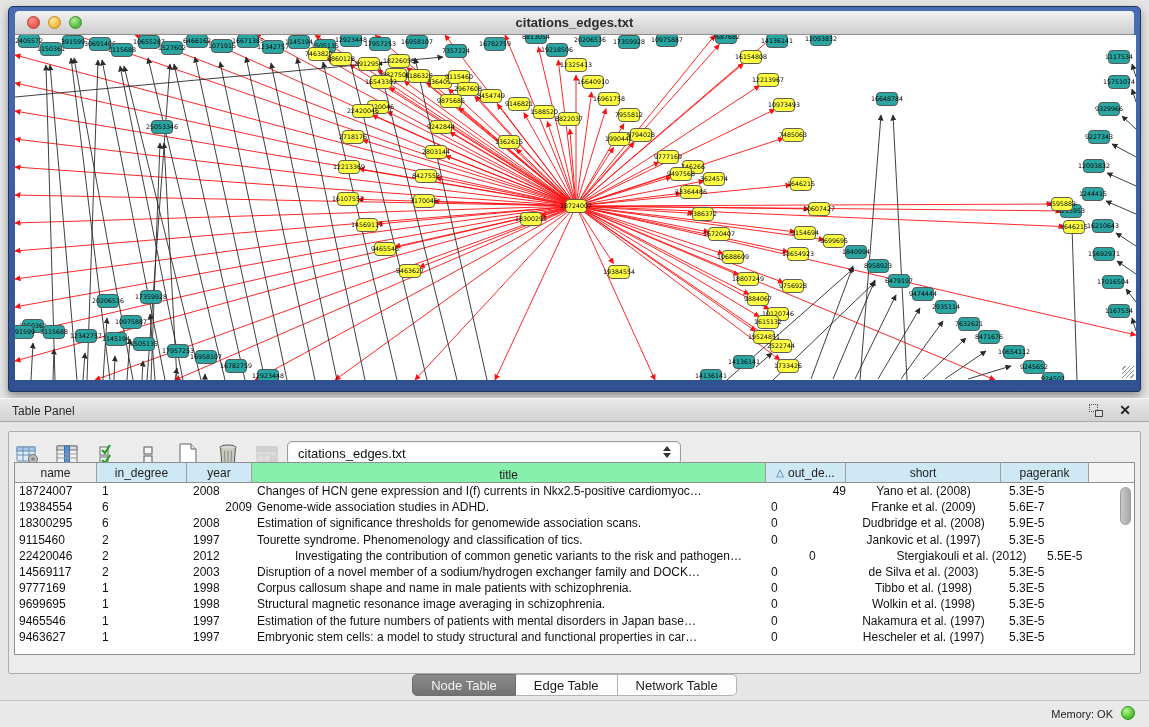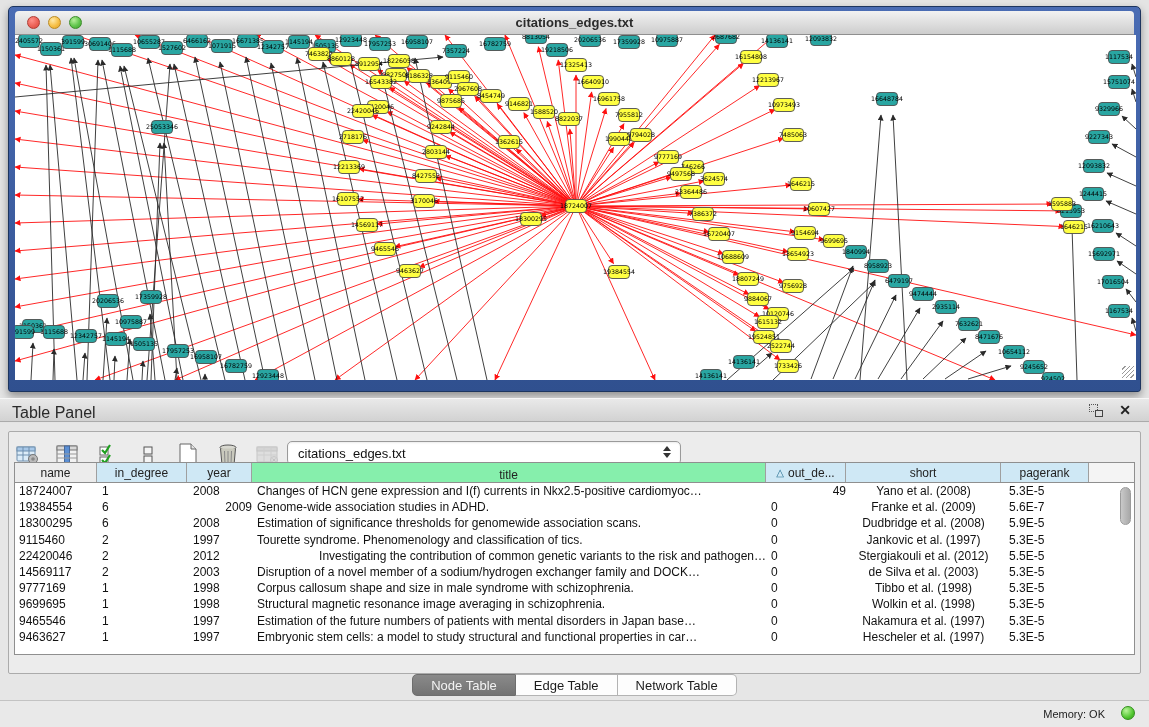--- a/index.html
+++ b/index.html
@@ -22,21 +22,21 @@
     font-weight:bold; color:#2b2b2b; }
   #canvas-wrap { width:1121px; height:345px; background:#fff; position:relative; overflow:hidden; }
   #net { position:absolute; left:0; top:0; }
   #grip { position:absolute; right:2px; bottom:2px; width:12px; height:12px; cursor:nwse-resize;
     background:repeating-linear-gradient(135deg, transparent 0 2px, #9a9a9a 2px 3px); }
 
   
   #panel-bar { position:absolute; left:0; top:398px; width:1149px; height:24px;
     background:linear-gradient(#e9e9e9,#d2d2d2); border-top:1px solid #f7f7f7;
     border-bottom:1px solid #ababab; }
-  #panel-title { position:absolute; left:12px; top:5px; font-size:16px; color:#2a2a2a; }
+  #panel-title { position:absolute; left:12px; top:5px; font-size:12px; color:#2a2a2a; }
   #float-icon { position:absolute; right:46px; top:5px; width:14px; height:13px; cursor:pointer; }
   #float-icon .b1 { position:absolute; left:0; top:0; width:9px; height:8px; border:1px dotted #555; }
   #float-icon .b2 { position:absolute; right:0; bottom:0; width:8px; height:7px; border:1px solid #444; background:#ddd; }
   #close-icon { position:absolute; right:18px; top:3px; font-size:14px; font-weight:bold; color:#222; cursor:pointer; }
 
   #panel-body { position:absolute; left:0; top:423px; width:1149px; height:277px; background:#e6e6e6; }
   #inner-box { position:absolute; left:8px; top:8px; width:1133px; height:243px;
     border:1px solid #ababab; background:#ececec; border-radius:2px; }
 
   
@@ -68,21 +68,21 @@
   #tabs { position:absolute; left:0; top:674px; width:1149px; height:22px; display:flex; justify-content:center; }
   .tab { height:22px; padding:0 18px; display:flex; align-items:center; font-size:13px;
     background:#fdfdfd; border:1px solid #b3b3b3; border-left:none; color:#1c1c1c; cursor:pointer; }
   .tab:first-child { border-left:1px solid #b3b3b3; border-radius:5px 0 0 5px; }
   .tab:last-child { border-radius:0 5px 5px 0; }
   .tab.active { background:linear-gradient(#8a8a8a,#737373); color:#f3f3f3; border-color:#6e6e6e; }
 
   
   #statusbar { position:absolute; left:0; top:700px; width:1149px; height:27px;
     background:#e9e9e9; border-top:1px solid #c3c3c3; }
-  #mem-label { position:absolute; right:44px; top:7px; font-size:11px; color:#222; }
+  #mem-label { position:absolute; right:36px; top:7px; font-size:11px; color:#222; }
   #mem-dot { position:absolute; right:14px; top:5px; width:14px; height:14px; border-radius:50%;
     background:radial-gradient(circle at 35% 30%, #b9f59a, #52c631 60%, #359e1c); border:1px solid #318f1c; cursor:pointer; }
 </style>
 </head>
 <body>
 
 <div id="graph-window">
   <div id="titlebar">
     <div class="tl" id="tl-close"></div>
     <div class="tl" id="tl-min"></div>
@@ -914,39 +914,39 @@
             <div class="tc" style="width: 65px; text-align: left; padding-left: 6px;">1997</div>
             <div class="tc" style="width: 514px; text-align: left; padding-left: 5px;">Tourette syndrome. Phenomenology and classification of tics.</div>
             <div class="tc" style="width: 80px; text-align: left; padding-left: 5px;">0</div>
             <div class="tc" style="width: 155px; text-align: center;">Jankovic et al. (1997)</div>
             <div class="tc" style="width: 88px; text-align: left; padding-left: 8px;">5.3E-5</div>
           </div>
           <div class="trow">
             <div class="tc" style="width: 82px; text-align: left; padding-left: 4px;">22420046</div>
             <div class="tc" style="width: 90px; text-align: left; padding-left: 5px;">2</div>
             <div class="tc" style="width: 65px; text-align: left; padding-left: 6px;">2012</div>
-            <div class="tc" style="width: 514px; text-align: right; padding-left: 5px;">Investigating the contribution of common genetic variants to the risk and pathogen…</div>
+            <div class="tc" style="width: 514px; text-align: left; padding-left: 5px; margin-left: 38px;">Investigating the contribution of common genetic variants to the risk and pathogen…</div>
             <div class="tc" style="width: 80px; text-align: left; padding-left: 5px;">0</div>
             <div class="tc" style="width: 155px; text-align: center;">Stergiakouli et al. (2012)</div>
             <div class="tc" style="width: 88px; text-align: left; padding-left: 8px;">5.5E-5</div>
           </div>
           <div class="trow">
             <div class="tc" style="width: 82px; text-align: left; padding-left: 4px;">14569117</div>
             <div class="tc" style="width: 90px; text-align: left; padding-left: 5px;">2</div>
             <div class="tc" style="width: 65px; text-align: left; padding-left: 6px;">2003</div>
             <div class="tc" style="width: 514px; text-align: left; padding-left: 5px;">Disruption of a novel member of a sodium/hydrogen exchanger family and DOCK…</div>
             <div class="tc" style="width: 80px; text-align: left; padding-left: 5px;">0</div>
             <div class="tc" style="width: 155px; text-align: center;">de Silva et al. (2003)</div>
             <div class="tc" style="width: 88px; text-align: left; padding-left: 8px;">5.3E-5</div>
           </div>
           <div class="trow">
             <div class="tc" style="width: 82px; text-align: left; padding-left: 4px;">9777169</div>
             <div class="tc" style="width: 90px; text-align: left; padding-left: 5px;">1</div>
             <div class="tc" style="width: 65px; text-align: left; padding-left: 6px;">1998</div>
-            <div class="tc" style="width: 514px; text-align: left; padding-left: 5px;">Corpus callosum shape and size in male syndrome with schizophrenia.</div>
+            <div class="tc" style="width: 514px; text-align: left; padding-left: 5px;">Corpus callosum shape and name in male patients with schizophrenia.</div>
             <div class="tc" style="width: 80px; text-align: left; padding-left: 5px;">0</div>
             <div class="tc" style="width: 155px; text-align: center;">Tibbo et al. (1998)</div>
             <div class="tc" style="width: 88px; text-align: left; padding-left: 8px;">5.3E-5</div>
           </div>
           <div class="trow">
             <div class="tc" style="width: 82px; text-align: left; padding-left: 4px;">9699695</div>
             <div class="tc" style="width: 90px; text-align: left; padding-left: 5px;">1</div>
             <div class="tc" style="width: 65px; text-align: left; padding-left: 6px;">1998</div>
             <div class="tc" style="width: 514px; text-align: left; padding-left: 5px;">Structural magnetic resonance image averaging in schizophrenia.</div>
             <div class="tc" style="width: 80px; text-align: left; padding-left: 5px;">0</div>

